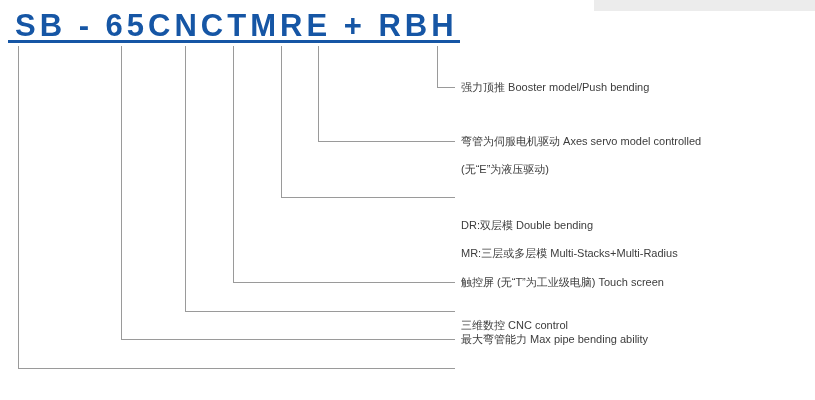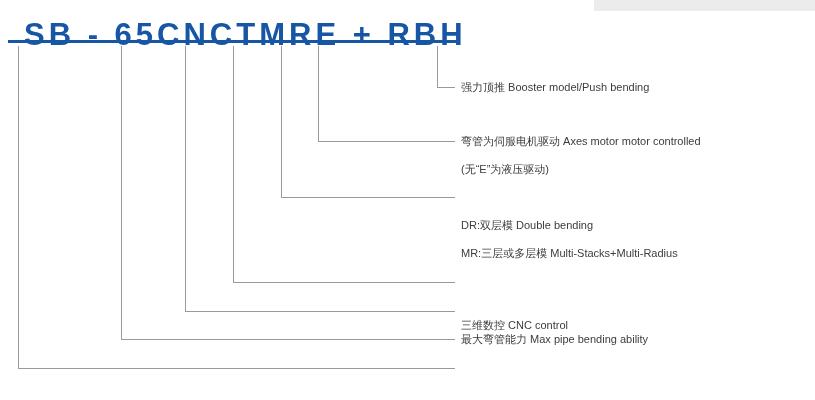--- a/index.html
+++ b/index.html
@@ -20,21 +20,21 @@
     left: 594px;
     top: 0;
     width: 221px;
     height: 11px;
     background: #ececec;
   }
   .title {
     position: absolute;
     left: 8px;
     top: 1px;
-    margin: 16px;
+    margin: 7px;
     font-size: 31px;
     font-weight: bold;
     letter-spacing: 4px;
     color: #1656a5;
     white-space: nowrap;
   }
   .underline {
     position: absolute;
     left: 8px;
     top: 40px;
@@ -86,20 +86,21 @@
   <div class="vline" style="left:281px; top:46px; height:151px;"></div>
   <div class="hline" style="left:281px; top:197px; width:174px;"></div>
 
   <div class="vline" style="left:318px; top:46px; height:95px;"></div>
   <div class="hline" style="left:318px; top:141px; width:137px;"></div>
 
   <div class="vline" style="left:437px; top:46px; height:41px;"></div>
   <div class="hline" style="left:437px; top:87px;  width:18px;"></div>
 
   <div class="label" style="top:77px;">强力顶推 Booster model/Push bending</div>
-  <div class="label" style="top:131px;">弯管为伺服电机驱动 Axes motor motor controlled</div>
+  <div class="label" style="top:131px;">弯管为伺服电机驱动 Axes servo model controlled</div>
   <div class="label" style="top:159px;text-align:center;">(无“E”为液压驱动)</div>
   <div class="label" style="top:215px;">DR:双层模 Double bending</div>
   <div class="label" style="top:243px;">MR:三层或多层模 Multi-Stacks+Multi-Radius</div>
+  <div class="label" style="top:272px;">触控屏 (无“T”为工业级电脑) Touch screen</div>
   <div class="label" style="top:315px;">三维数控 CNC control</div>
   <div class="label" style="top:329px;">最大弯管能力 Max pipe bending ability</div>
 
 </div>
 
 </body></html>

